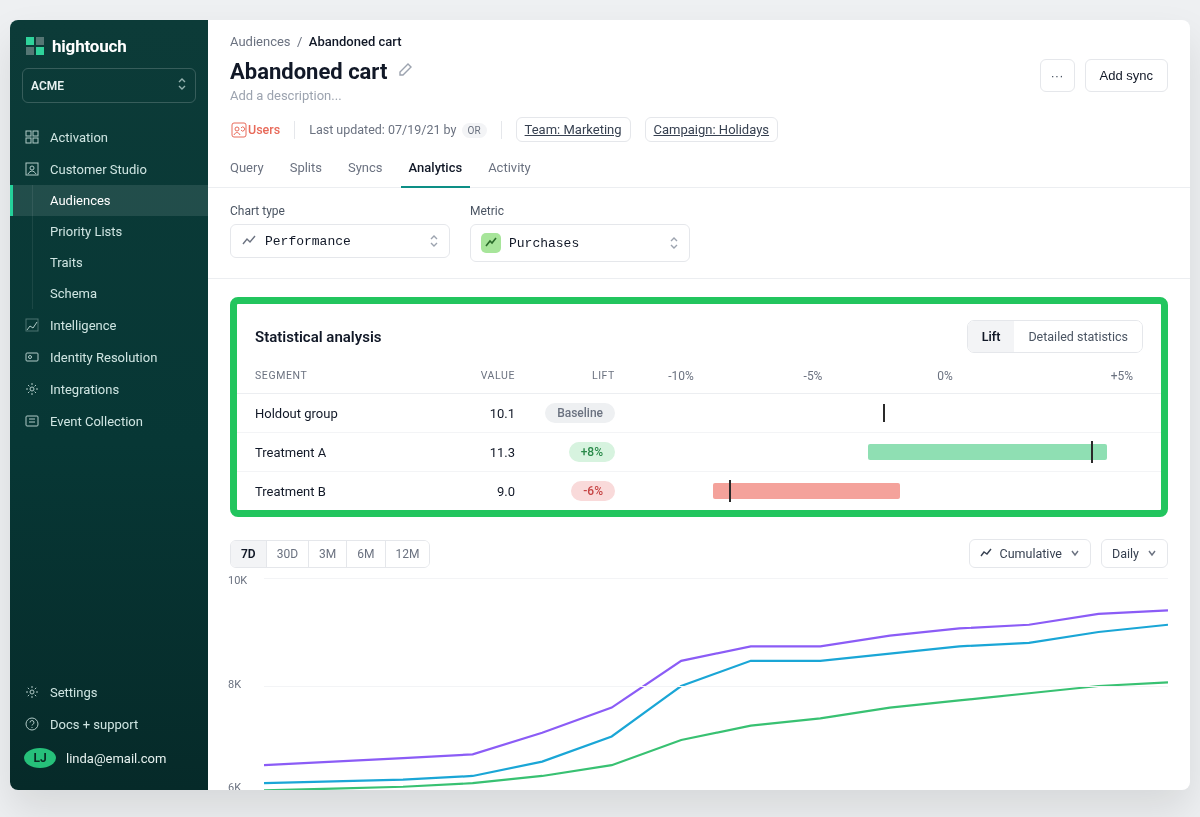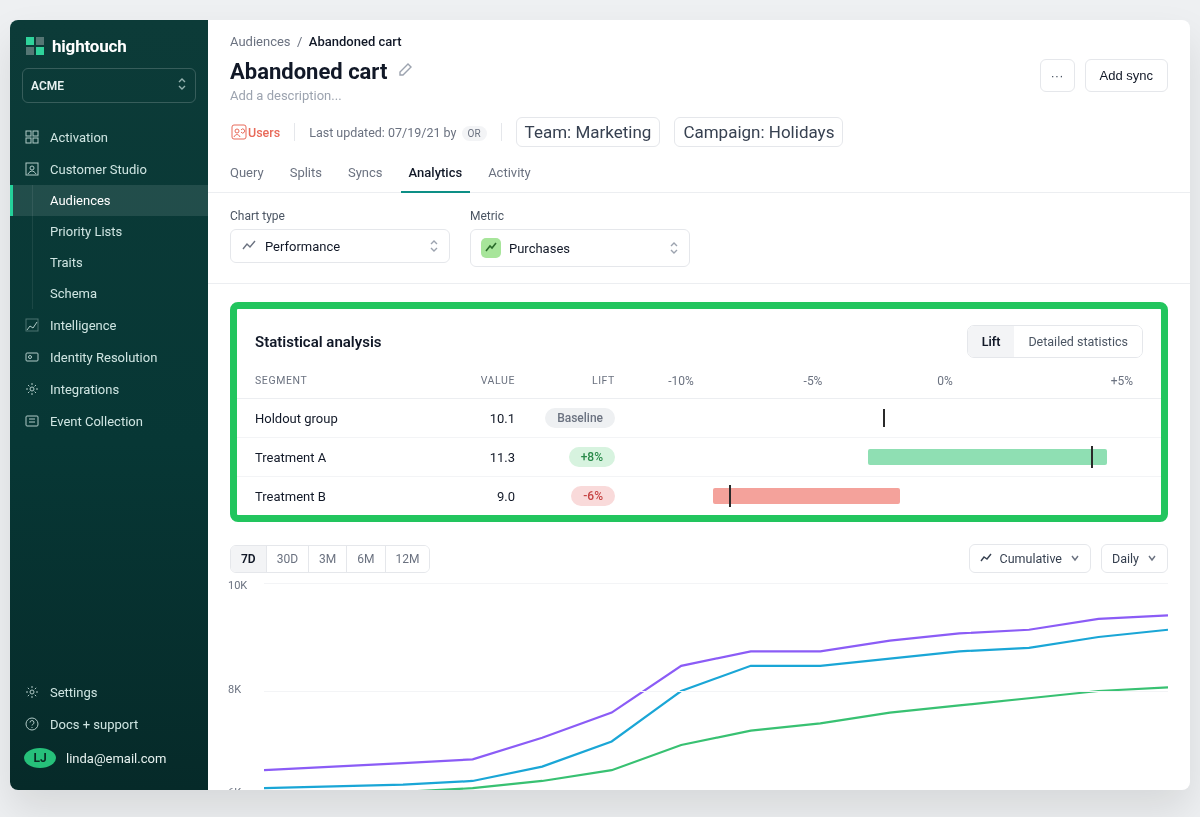--- a/index.html
+++ b/index.html
@@ -117,21 +117,21 @@
     padding: 14px 22px 10px;
     font-size:12.5px; color:#6b7280;
   }
   .users-chip { display:flex; align-items:center; color:#e86a5a; font-weight:500; }
   .users-icon { width:18px; height:18px; display:flex; align-items:center; justify-content:center; }
   .divider-v { width:1px; height:18px; background:#e5e7eb; }
   .by-chip {
     background:#f3f4f6; border-radius:999px; padding:2px 6px; font-size:10px; color:#6b7280; margin-left:2px;
   }
   .tag {
-    border:1px solid #e5e7eb; border-radius:6px; padding:4px 8px; font-size:17px; color:#374151;
+    border:1px solid #e5e7eb; border-radius:6px; padding:4px 8px; font-size:13px; color:#374151;text-decoration:underline;
   }
 
   .tabs {
     display:flex; gap:26px; padding: 8px 22px 0; border-bottom:1px solid #eceef1;
   }
   .tab { padding:0 0 12px; color:#6b7280; cursor:pointer; font-size:13px; }
   .tab.active { color:#111827; font-weight:500; position:relative; }
   .tab.active::after {
     content:""; position:absolute; left:-8px; right:-8px; bottom:-1px; height:2px;
     background:#0d8f86;
@@ -139,21 +139,21 @@
 
   .scroll-area { flex:1; overflow:auto; }
   .controls-row { display:flex; gap:20px; padding:16px 22px 16px; border-bottom:1px solid #eceef1; }
   .control { display:flex; flex-direction:column; gap:6px; }
   .control-label { font-size:12px; color:#4b5563; }
   .select {
     width:220px; border:1px solid #e5e7eb; border-radius:6px;
     padding:8px 10px; display:flex; align-items:center; gap:8px;
     cursor:pointer; position:relative; font-size:13px; color:#111827;
   }
-  .select .sel-val { flex:1; }
+  .select .sel-val { flex:1;font-family:Liberation Mono, monospace; }
   .sel-icon { width:16px; height:16px; display:flex; align-items:center; justify-content:center; color:#6b7280; }
   .sel-icon.green {
     width:20px; height:20px; border-radius:5px; background:#a7e59a; color:#2a6b2a;
   }
   .chev-sm { color:#9ca3af; display:flex; }
 
   .panel {
     margin:18px 22px 0;
     border:7px solid #22c55e; border-radius:8px;
   }

